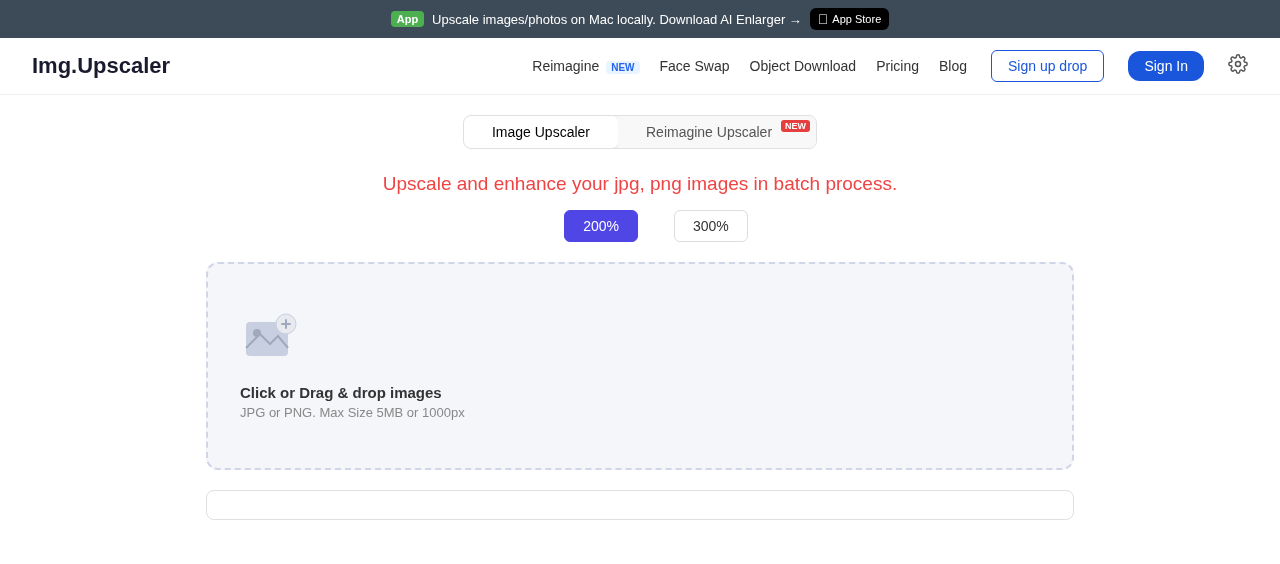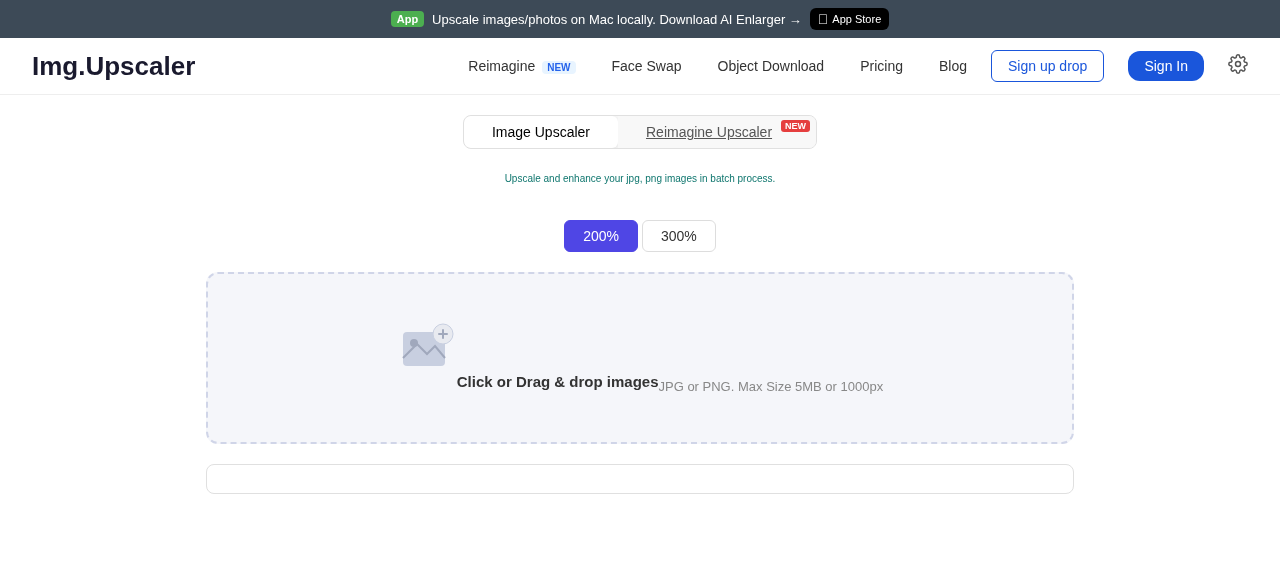--- a/index.html
+++ b/index.html
@@ -43,30 +43,30 @@
 
     
     nav {
       display: flex;
       align-items: center;
       padding: 12px 32px;
       border-bottom: 1px solid #eee;
       gap: 24px;
     }
     .logo {
-      font-size: 26px;
+      font-size: 22px;
       font-weight: 700;
       color: #1a1a2e;
       text-decoration: none;
       margin-right: auto;
     }
     .nav-links {
       display: flex;
       align-items: center;
-      gap: 36px;
+      gap: 20px;
       list-style: none;
     }
     .nav-links li a {
       text-decoration: none;
       color: #333;
       font-size: 14px;
     }
     .new-badge {
       background: #e8f4ff;
       color: #2563eb;
@@ -151,56 +151,57 @@
     }
 
     
     .hero-title {
       font-size: 42px;
       font-weight: 800;
       color: #111;
       margin-bottom: 12px;
     }
     .hero-sub {
-      font-size: 10px;
-      color: #0f766e;
-      margin-bottom: 36px;
+      font-size: 19px;
+      color: #ef4444;
+      margin-bottom: 15px;
     }
 
     
     .scale-btns {
       display: inline-flex;
       gap: 4px;
       margin-bottom: 20px;
     }
     .scale-btn {
       padding: 7px 18px;
       border-radius: 6px;
       font-size: 14px;
       font-weight: 500;
       cursor: pointer;
       border: 1.5px solid #ddd;
       background: #fff;
       color: #333;
+      margin-left: 32px;
     }
     .scale-btn.active {
       background: #4f46e5;
       color: #fff;
       border-color: #4f46e5;
     }
 
     
     .dropzone {
       border: 2px dashed #d0d5e8;
       border-radius: 12px;
       background: #f5f6fa;
       padding: 48px 32px;
       display: flex;
-      flex-direction: row;
-      align-items: flex-end;
+      flex-direction: column;
+      align-items: flex-start;
       justify-content: center;
       cursor: pointer;
       margin-bottom: 20px;
       min-height: 160px;
     }
     .dropzone-icon {
       margin-bottom: 14px;
     }
     .dropzone-title {
       font-size: 15px;
@@ -264,21 +265,21 @@
       <circle cx="12" cy="12" r="3"></circle>
       <path d="M19.4 15a1.65 1.65 0 0 0 .33 1.82l.06.06a2 2 0 0 1-2.83 2.83l-.06-.06a1.65 1.65 0 0 0-1.82-.33 1.65 1.65 0 0 0-1 1.51V21a2 2 0 0 1-4 0v-.09A1.65 1.65 0 0 0 9 19.4a1.65 1.65 0 0 0-1.82.33l-.06.06a2 2 0 0 1-2.83-2.83l.06-.06A1.65 1.65 0 0 0 4.68 15a1.65 1.65 0 0 0-1.51-1H3a2 2 0 0 1 0-4h.09A1.65 1.65 0 0 0 4.6 9a1.65 1.65 0 0 0-.33-1.82l-.06-.06a2 2 0 0 1 2.83-2.83l.06.06A1.65 1.65 0 0 0 9 4.68a1.65 1.65 0 0 0 1-1.51V3a2 2 0 0 1 4 0v.09a1.65 1.65 0 0 0 1 1.51 1.65 1.65 0 0 0 1.82-.33l.06-.06a2 2 0 0 1 2.83 2.83l-.06.06A1.65 1.65 0 0 0 19.4 9a1.65 1.65 0 0 0 1.51 1H21a2 2 0 0 1 0 4h-.09a1.65 1.65 0 0 0-1.51 1z"></path>
     </svg>
   </span>
 </nav>
 
 <div class="main">
   
   <div class="tabs">
     <button class="tab active">Image Upscaler</button>
-    <button class="tab" style="position:relative; padding-right: 44px; text-decoration: underline;">
+    <button class="tab" style="position:relative; padding-right: 44px;">
       Reimagine Upscaler
       <span class="tab-new-badge">NEW</span>
     </button>
   </div>
 
   
   <p class="hero-sub">Upscale and enhance your jpg, png images in batch process.</p>
 
   
   <div class="scale-btns">

